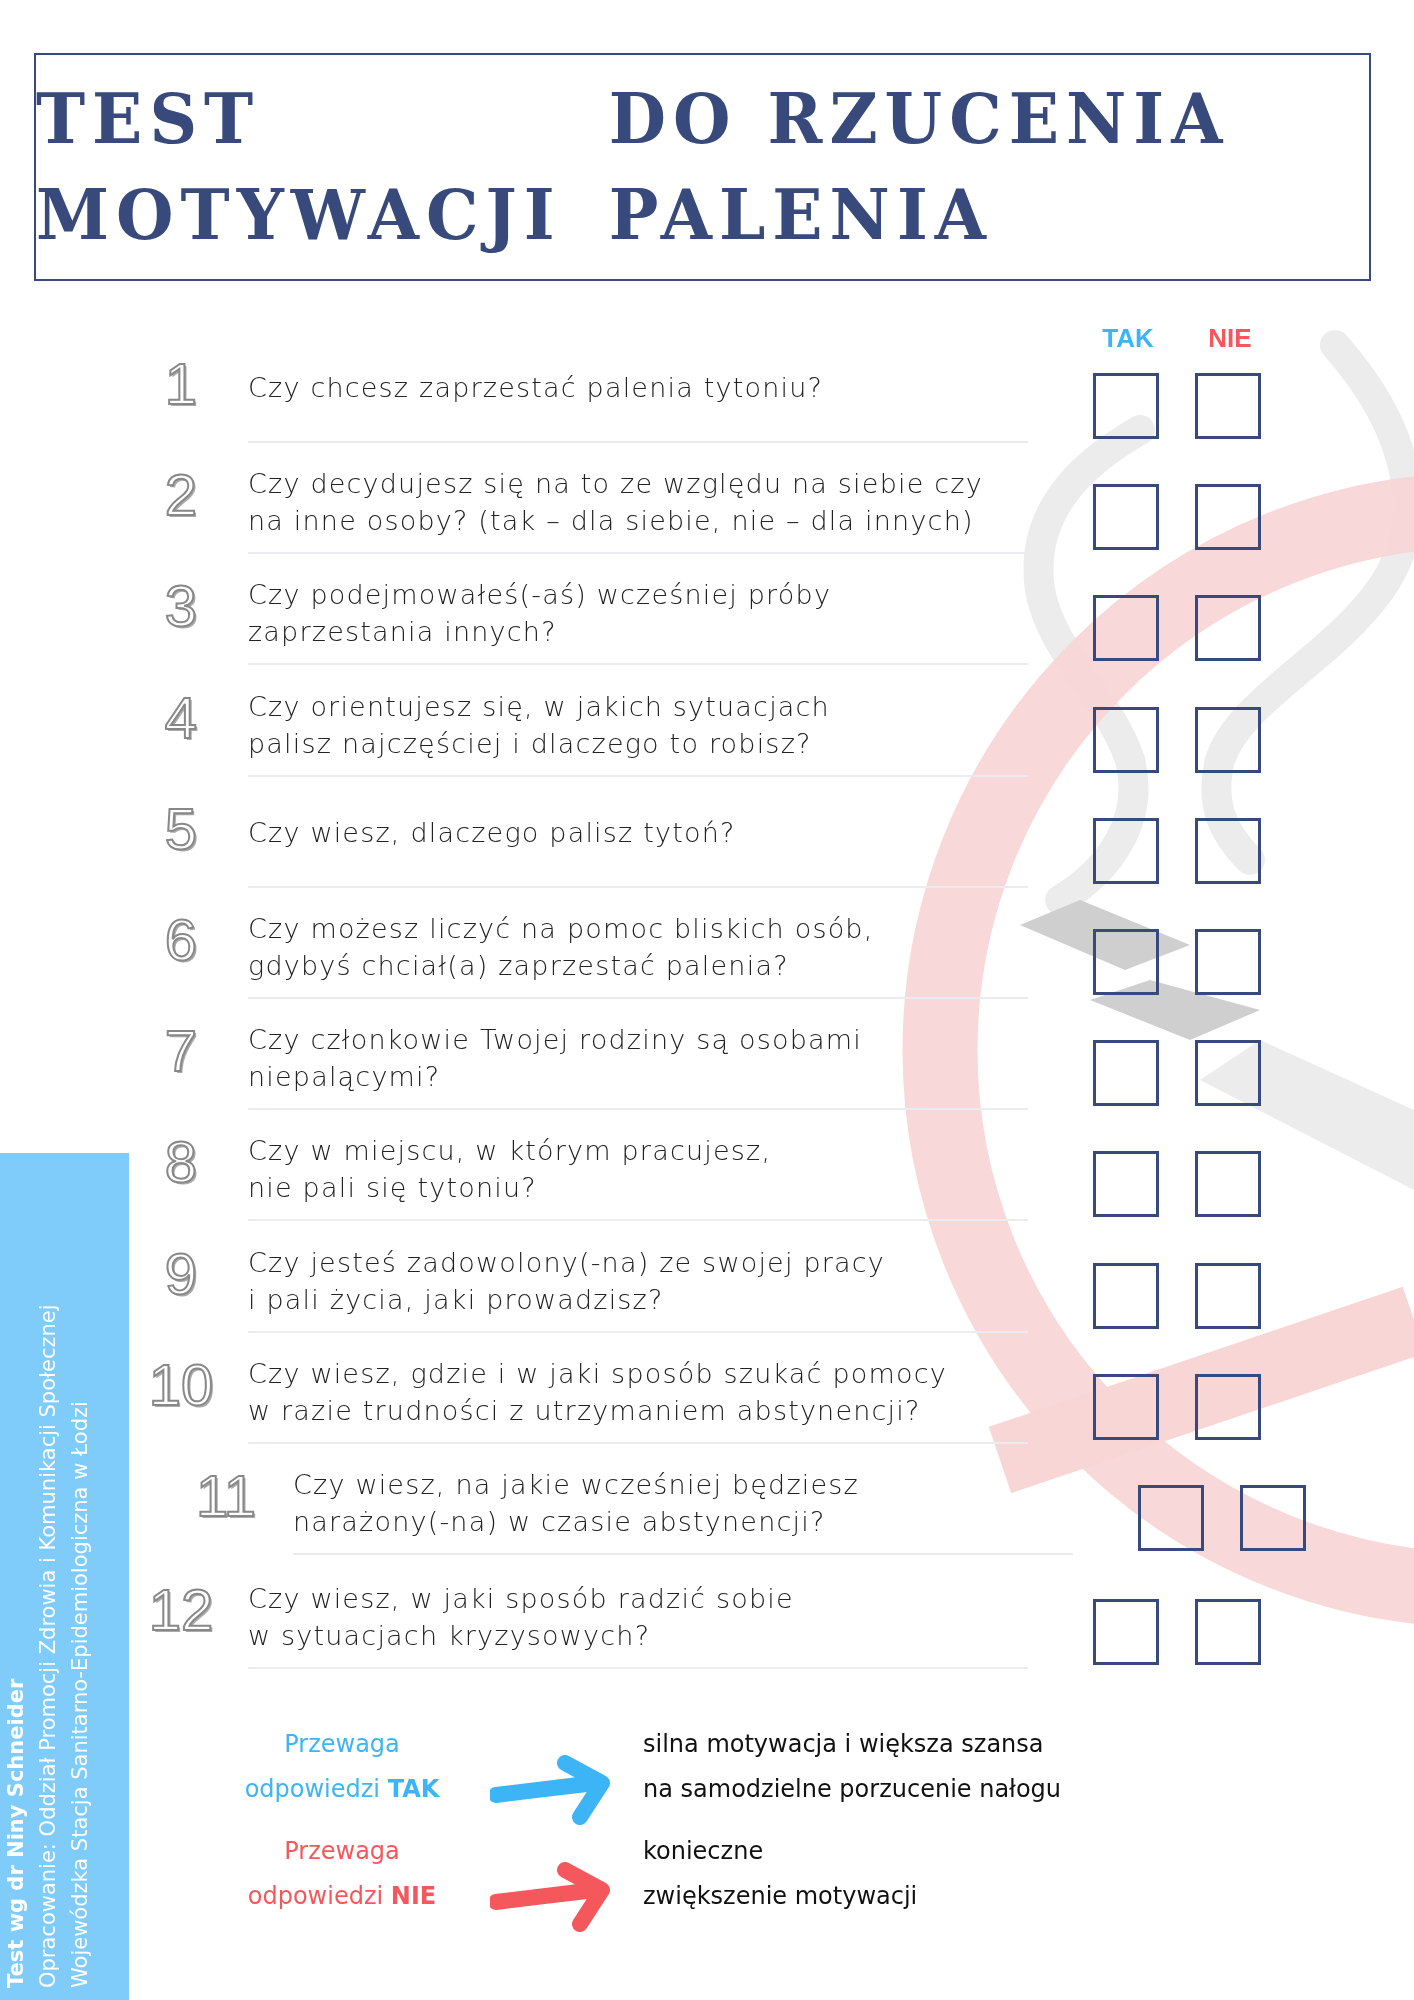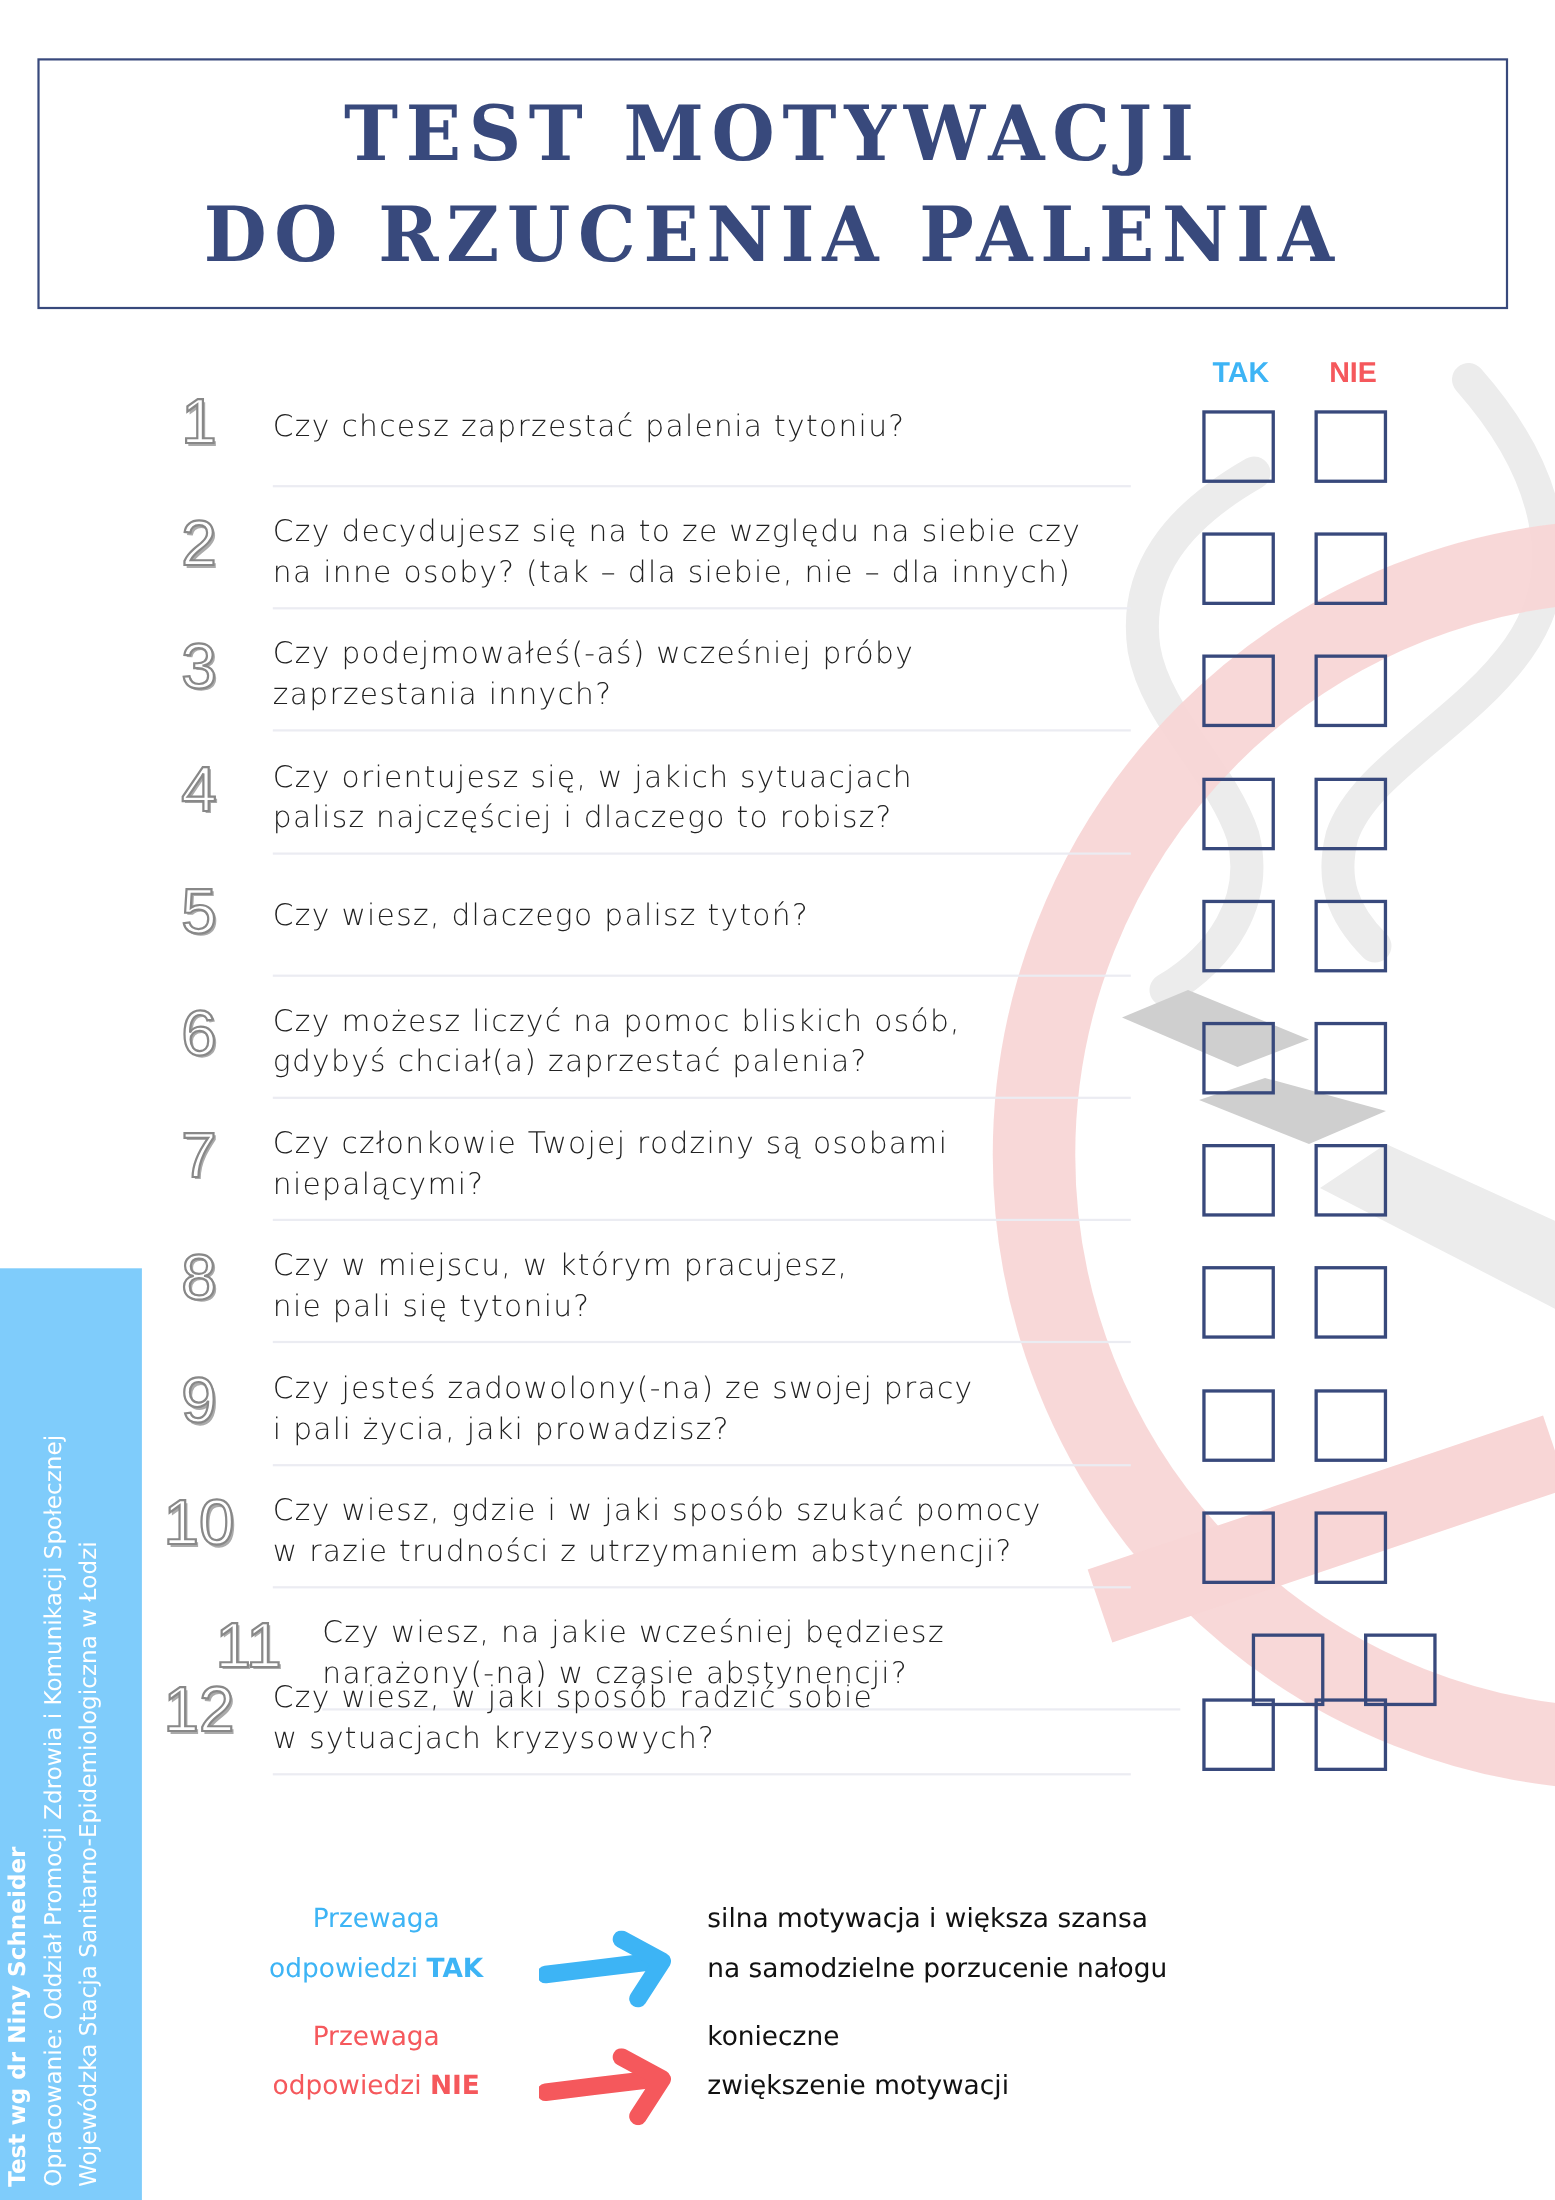--- a/index.html
+++ b/index.html
@@ -1,21 +1,21 @@
 <!DOCTYPE html>
 <html><head>
 <meta charset="utf-8">
 <style>
   html, body { margin:0; padding:0; }
   body { width:1414px; height:2000px; position:relative; background:#ffffff; overflow:hidden;
          font-family:"DejaVu Sans", sans-serif; color:#222; }
   .bg-symbol { position:absolute; left:0; top:0; width:1414px; height:2000px; z-index:0; pointer-events:none; }
   .title-box { position:absolute; left:34px; top:53px; width:1337px; height:228px;
                border:2px solid #38497c; box-sizing:border-box; z-index:2; background:transparent;
-               display:flex; flex-direction:column; align-items:center; justify-content:center; }
+               display:flex; flex-direction:row; align-items:center; justify-content:center; }
   .title-line { font-family:"DejaVu Serif", serif; font-weight:bold; color:#38497c; font-size:66px;
                 letter-spacing:7px; line-height:92px; transform:scaleY(1.05); }
   .col-head { position:absolute; top:323px; font-size:26px; font-weight:bold; z-index:2;
               width:90px; text-align:center; font-family:"Liberation Sans", sans-serif; }
   .q-row { position:absolute; left:0; width:1414px; height:111px; z-index:2; }
   .q-num { position:absolute; left:140px; width:82px; text-align:center; font-family:"Liberation Sans", sans-serif;
            font-size:58px; color:#fff; -webkit-text-stroke:2px #888; text-shadow:2px 2px 0 #aaa; top:18px; }
   .q-text { position:absolute; left:248px; width:780px; font-family:"DejaVu Sans", sans-serif;
             font-size:27px; letter-spacing:1.2px; line-height:37px; color:#222; font-weight:300; }
   .q-div { position:absolute; left:248px; width:780px; height:2px; background:#ebecf2; bottom:0; }
@@ -159,21 +159,21 @@
     <div class="q-row" style="top: 1444px; margin-left: 45px;">
       <div class="q-num">11</div>
       <div class="q-text" style="top:22px">
         <div>Czy wiesz, na jakie wcześniej będziesz</div>
         <div>narażony(-na) w czasie abstynencji?</div>
       </div>
       <div class="q-div"></div>
       <div class="box" style="left:1093px;top:41px;"></div>
       <div class="box" style="left:1195px;top:41px;"></div>
     </div>
-    <div class="q-row" style="top: 1503px;">
+    <div class="q-row" style="top: 1558px;">
       <div class="q-num">12</div>
       <div class="q-text" style="top:22px">
         <div>Czy wiesz, w jaki sposób radzić sobie</div>
         <div>w sytuacjach kryzysowych?</div>
       </div>
       <div class="q-div"></div>
       <div class="box" style="left:1093px;top:41px;"></div>
       <div class="box" style="left:1195px;top:41px;"></div>
     </div>
   </div>

